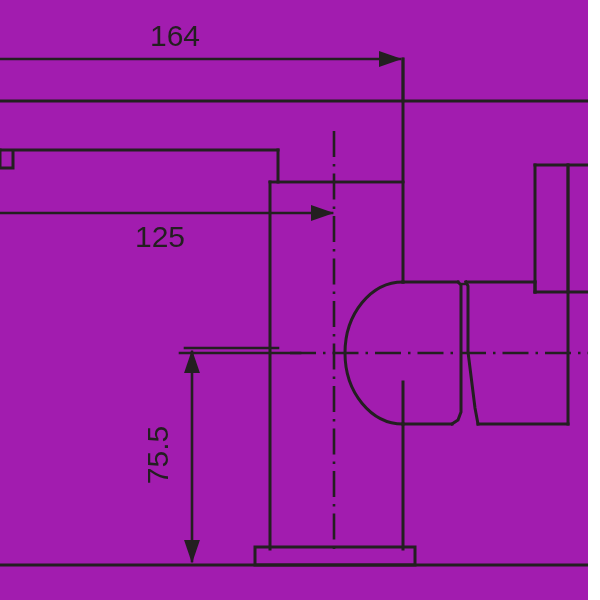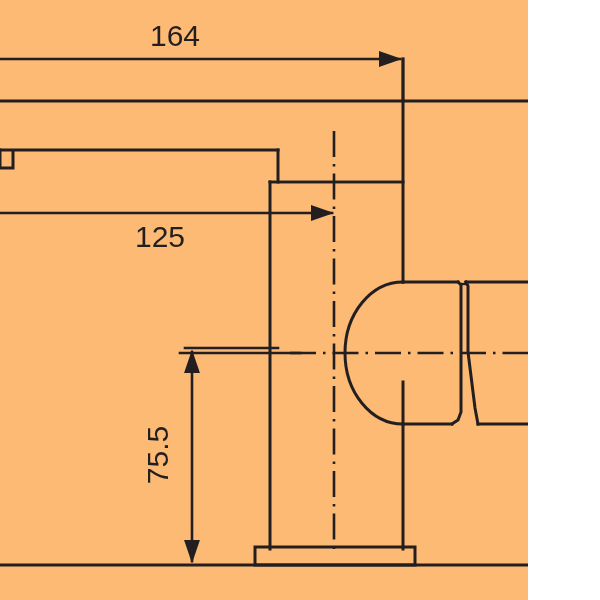--- a/index.html
+++ b/index.html
@@ -5,23 +5,23 @@
   html, body {
     margin: 0;
     padding: 0;
     background: #ffffff;
   }
   body {
     font-family: "Liberation Sans", sans-serif;
   }
   #drawing-root {
     position: relative;
-    width: 528px;
+    width: 588px;
     height: 600px;
-    background: #fdba74;
+    background: #a21caf;
     overflow: hidden;
   }
   #drawing-svg {
     display: block;
     width: 600px;
     height: 600px;
   }
   .dim-text {
     font-family: "Liberation Sans", sans-serif;
     font-size: 30px;

